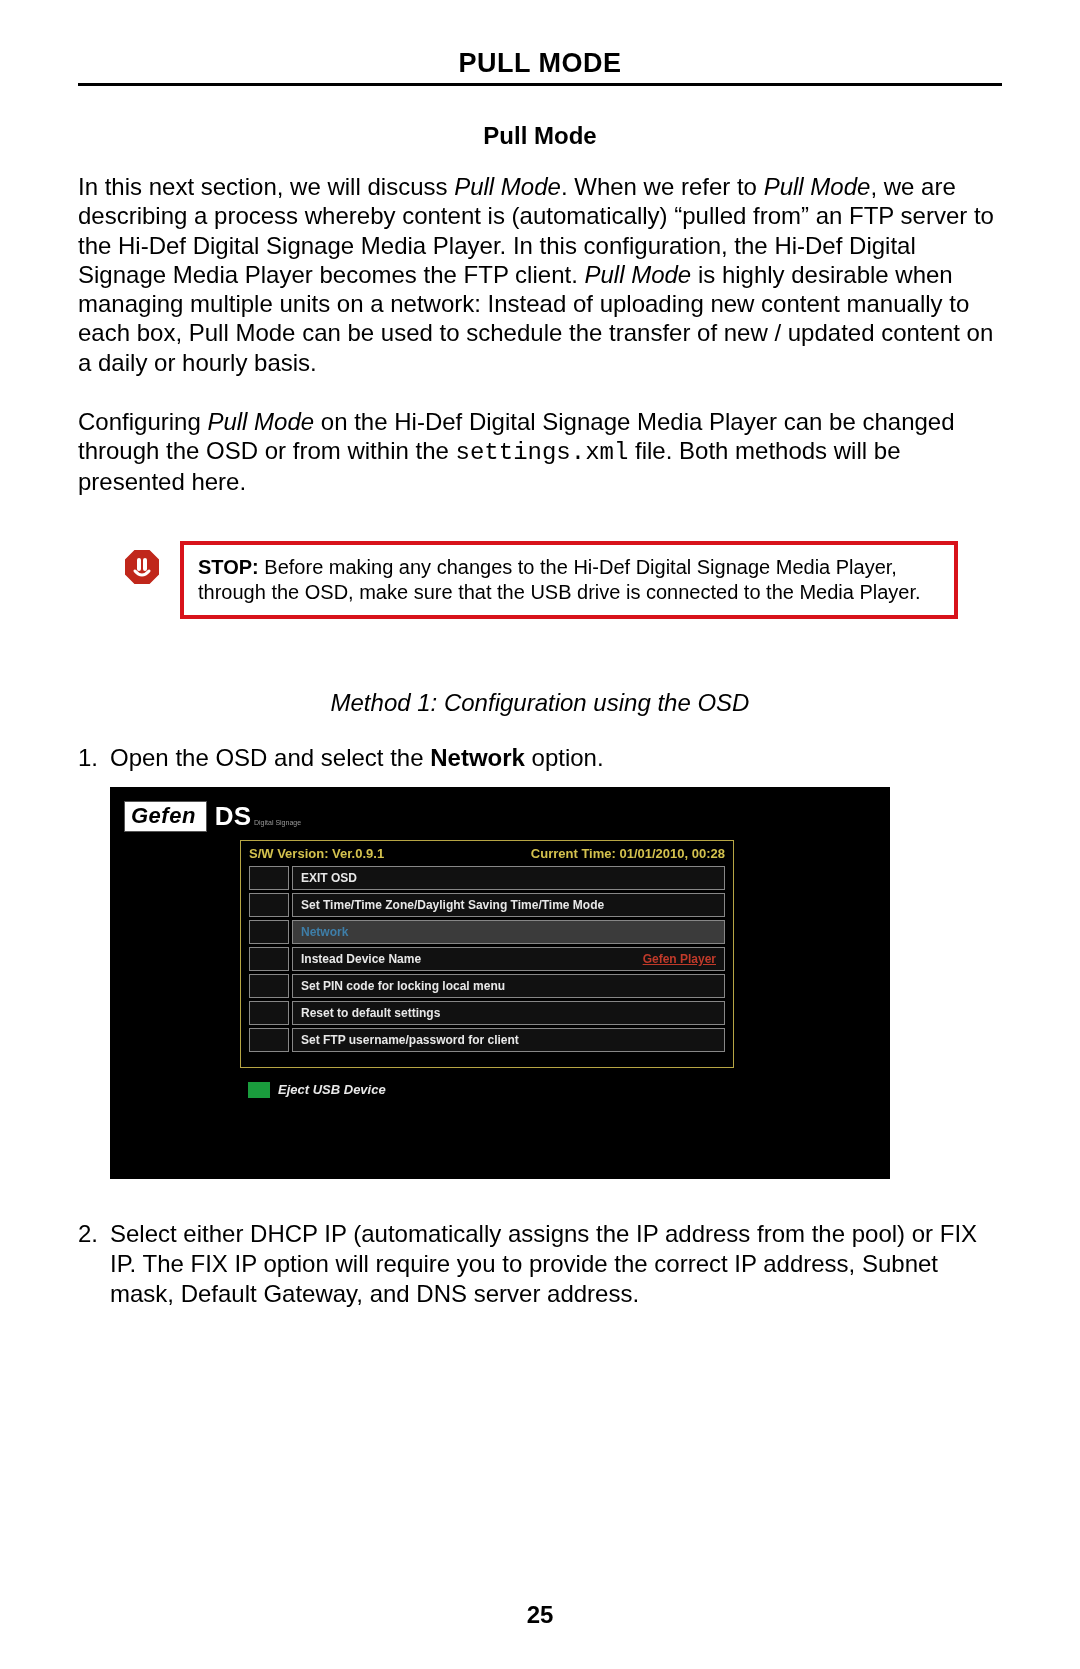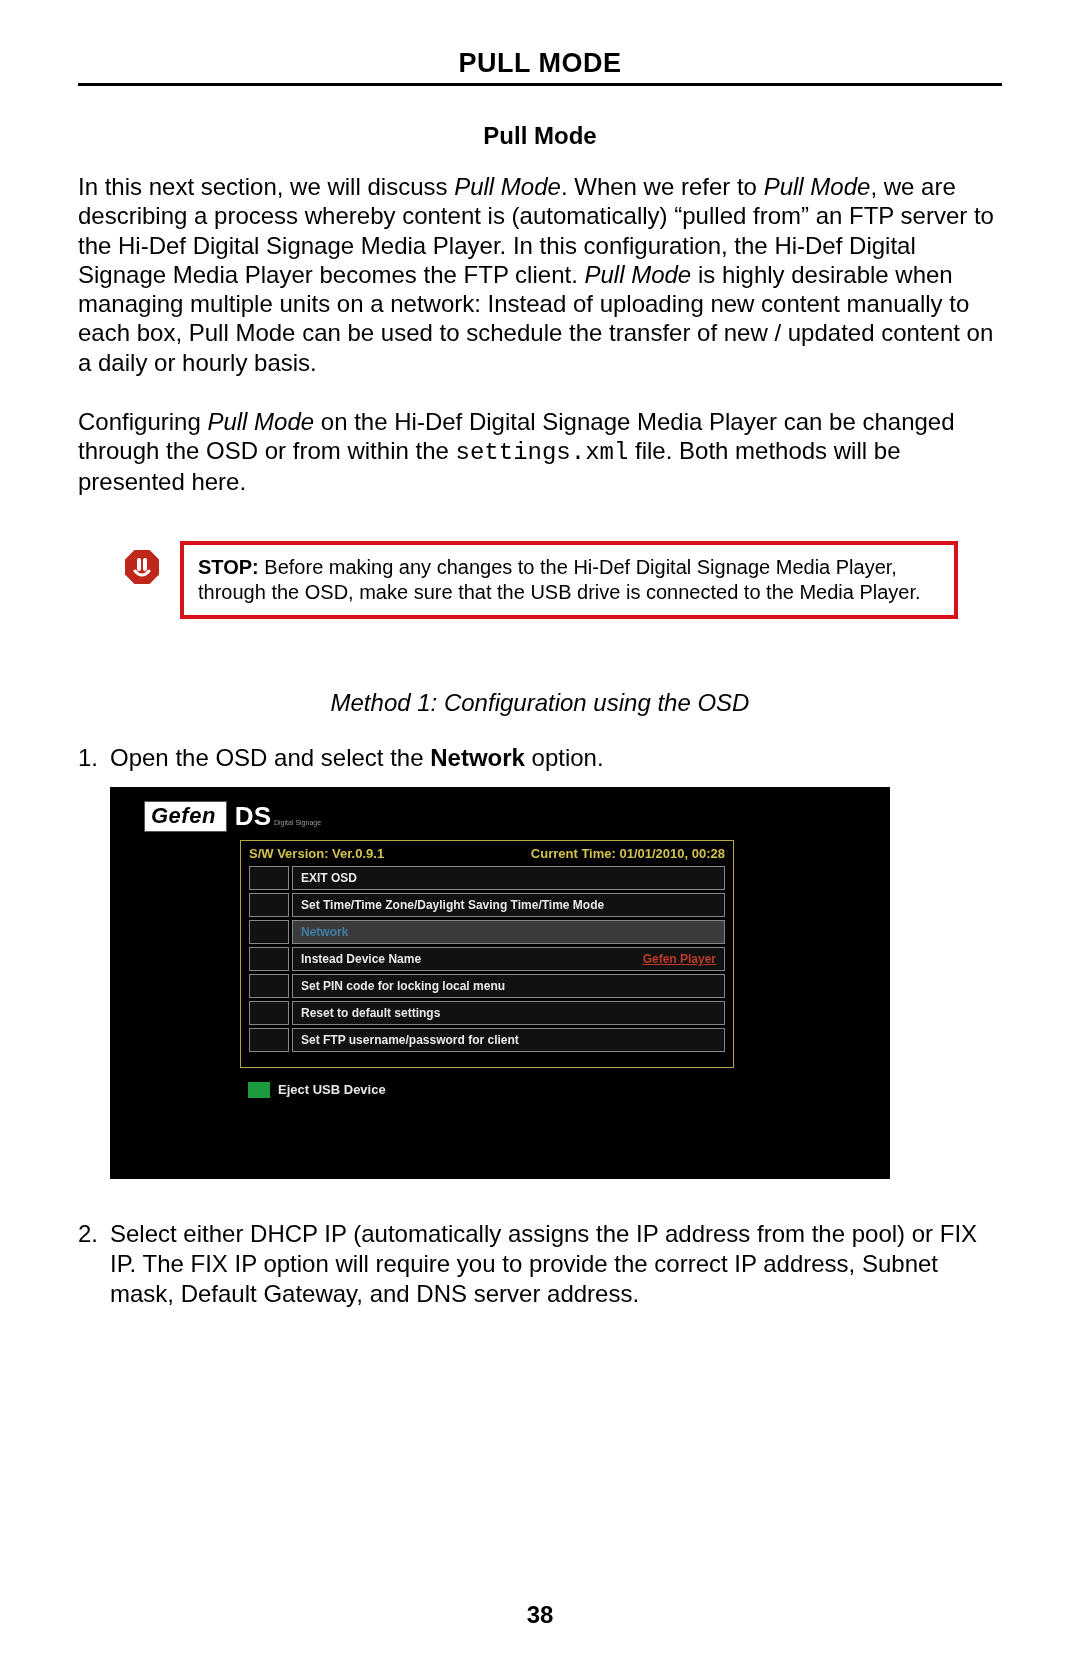--- a/index.html
+++ b/index.html
@@ -88,21 +88,20 @@
     background: #000;
     padding: 14px 14px 10px 14px;
     color: #ccc;
     font-family: Arial, sans-serif;
   }
   .osd-logo {
     display: flex;
     align-items: center;
     gap: 4px;
     margin-bottom: 8px;
-    margin-left: 20px;
   }
   .logo-box {
     background: #fff;
     color: #000;
     font-size: 22px;
     font-weight: bold;
     font-style: italic;
     padding: 1px 10px 2px 6px;
     border: 1px solid #555;
     letter-spacing: 0.5px;
@@ -167,20 +166,21 @@
   }
   .osd-value-red { color: #c03a2a; font-weight: bold; text-decoration: underline; }
   .osd-eject {
     margin: 14px 0 0 124px;
     display: flex;
     align-items: center;
     gap: 8px;
     font-size: 13px;
     font-weight: bold;
     color: #e8e8e8;
+    font-style: italic;
   }
   .eject-box {
     width: 22px;
     height: 16px;
     background: #1a9c3d;
   }
 
   .page-number {
     position: absolute;
     bottom: 40px;
@@ -291,13 +291,13 @@
       <span>Eject USB Device</span>
     </div>
   </div>
 
   <div class="step-row">
     <div class="step-num">2.</div>
     <div class="step-body">Select either DHCP IP (automatically assigns the IP address from the pool) or FIX IP.  The FIX IP option will require you to provide the correct IP address, Subnet mask, Default Gateway, and DNS server address.</div>
   </div>
 </div>
 
-<div class="page-number">38</div>
+<div class="page-number">25</div>
 
 </body></html>

